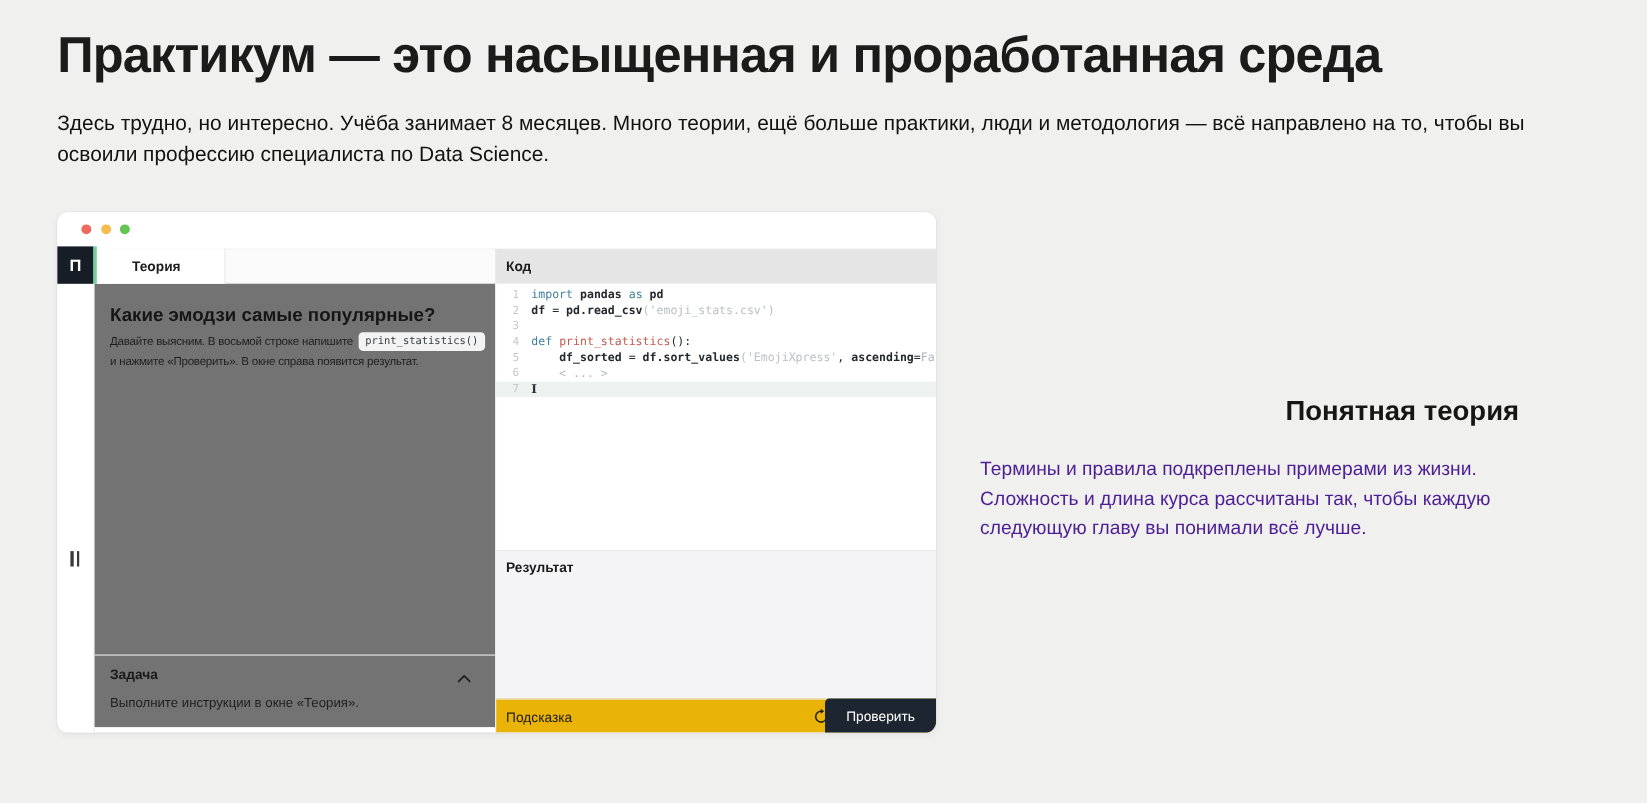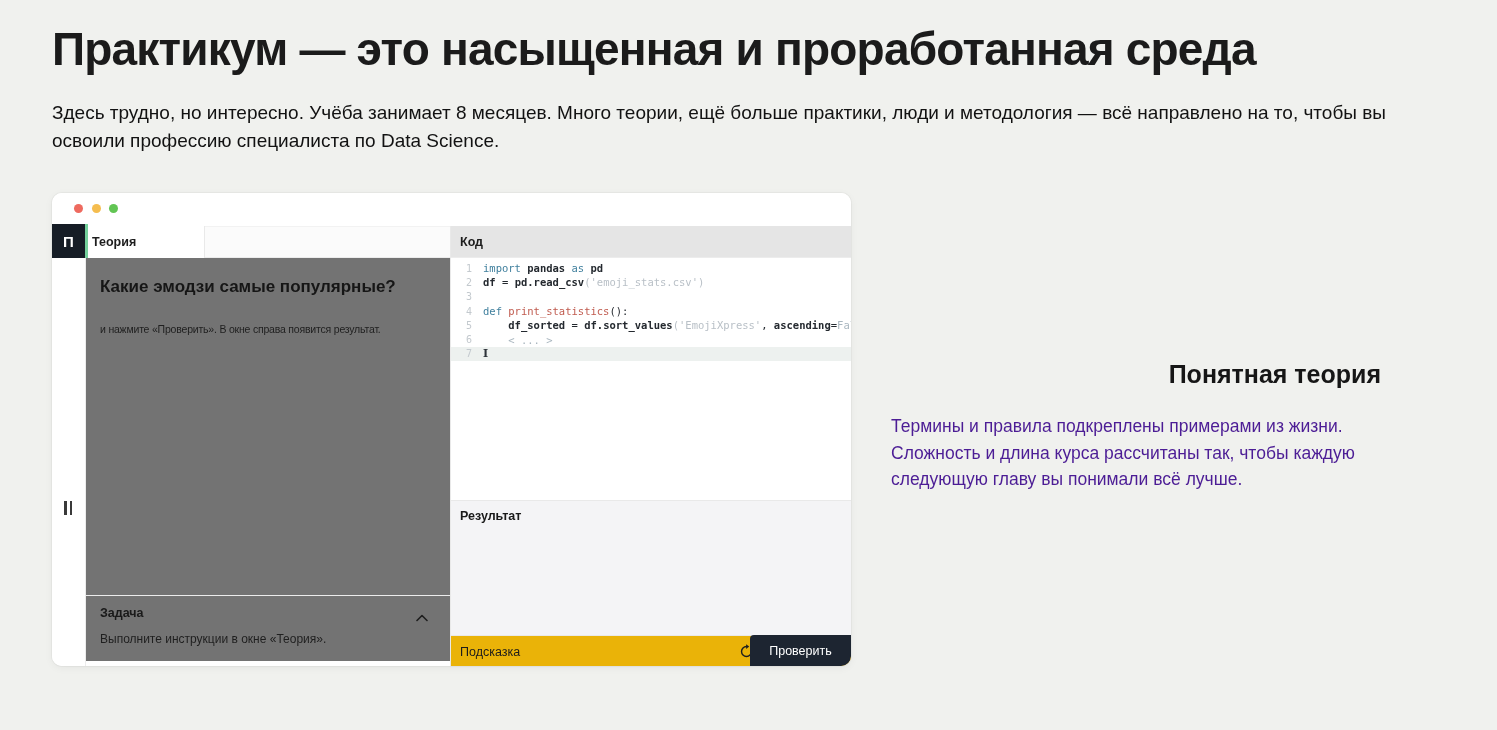--- a/index.html
+++ b/index.html
@@ -46,21 +46,21 @@
   .logo {
     position:absolute; left:0; top:31px; width:33px; height:34px;
     background:#161d26; color:#fff; z-index:3;
     display:flex; align-items:center; justify-content:center;
     font-size:15px; font-weight:700;
   }
   .logo-strip { position:absolute; left:33px; top:31px; width:3px; height:34px; background:#74d09c; z-index:3; }
   .tab-active {
     position:absolute; left:36px; top:33px; width:117px; height:32px; z-index:2;
     background:#fff; border-right:1px solid #e9e9e9;
-    display:flex; align-items:center; padding-left:4px;
+    display:flex; align-items:center; padding-left:32px;
     font-size:12.5px; font-weight:700; color:#1d1d1d;
   }
   .code-header {
     position:absolute; left:399px; top:33px; width:400px; height:32px;
     background:#e5e5e5; border-bottom:1px solid #ececec;
     box-shadow:0 3px 4px -2px rgba(0,0,0,0.06);
     display:flex; align-items:center; padding-left:9px;
     font-size:12.5px; font-weight:700; color:#1d1d1d;
   }
   .vdiv { position:absolute; left:398px; top:33px; bottom:0; width:1px; background:#e9e9e9; z-index:4; }
@@ -158,20 +158,24 @@
   <div class="left-rail">
     <div class="pause-handle">
         <i></i>
         <i></i>
       </div>
 
   </div>
 
   <div class="theory-pane">
     <div class="t-question">Какие эмодзи самые популярные?</div>
+    <div class="t-par">
+      <span>Давайте выясним. В восьмой строке напишите</span>
+      <code class="chip">print_statistics()</code>
+    </div>
     <div class="t-par2">и нажмите «Проверить». В окне справа появится результат.</div>
 
     <div class="task-sect">
       <div class="task-label">Задача</div>
       <div class="task-chevron">
         <svg width="12" height="8" viewBox="0 0 12 8">
             <polyline points="1,6.5 6,1.5 11,6.5" fill="none" stroke="#1e1e1e" stroke-width="1.6" stroke-linecap="round" stroke-linejoin="round"></polyline>
           </svg>
       </div>
       <div class="task-text">Выполните инструкции в окне «Теория».</div>

